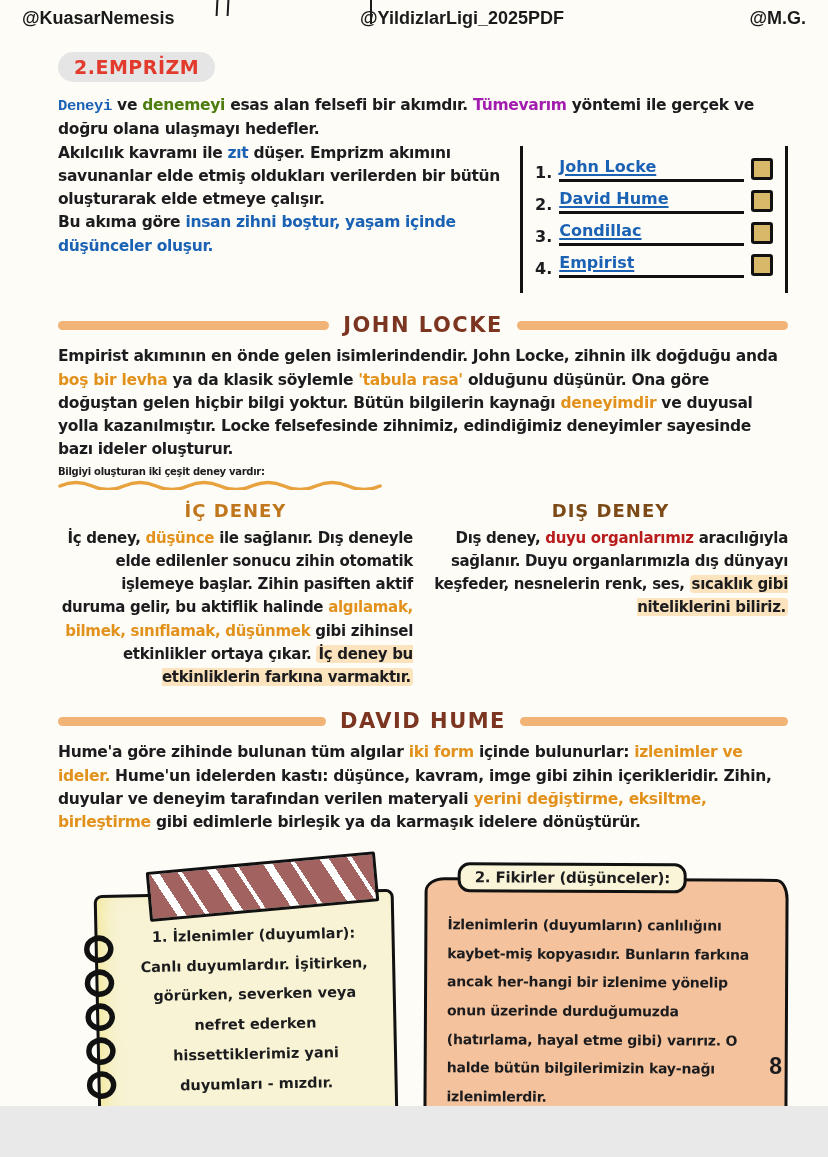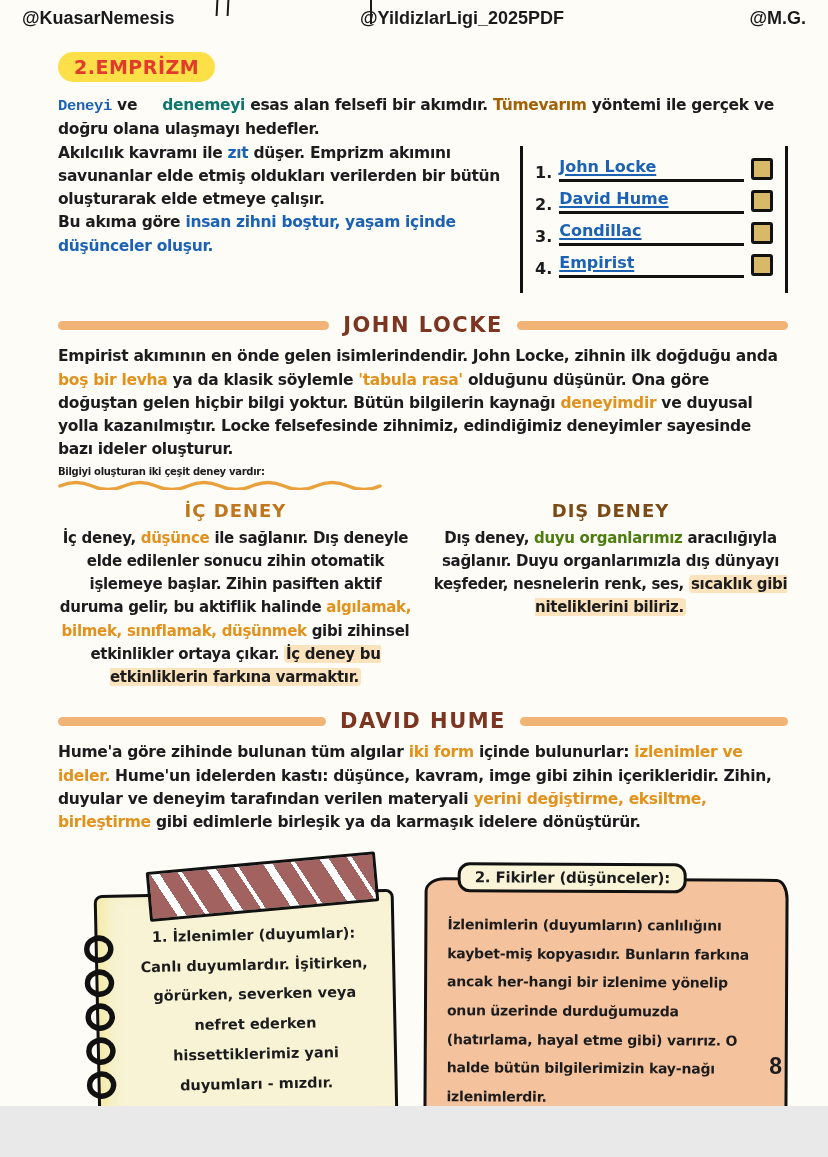--- a/index.html
+++ b/index.html
@@ -11,21 +11,21 @@
   
   .hdr{position:absolute;top:8px;left:22px;right:22px;display:flex;
        justify-content:space-between;font-family:"Liberation Sans",sans-serif;
        font-weight:700;font-size:18px;color:#1a1a1a;}
   .tick{position:absolute;background:#1a1a1a;width:2px;}
   .tick.t1{left:216px;top:0;height:16px;transform:rotate(3deg);}
   .tick.t2{left:227px;top:0;height:16px;transform:rotate(3deg);}
   .tick.t3{left:370px;top:0;height:24px;}
   
   .content{position:absolute;left:58px;right:40px;top:52px;}
-  .title-pill{display:inline-block;background:#fde047;color:#e23a2c;
+  .title-pill{display:inline-block;background:#e5e5e5;color:#e23a2c;
     font-weight:700;font-size:19px;letter-spacing:.5px;
     padding:4px 16px;border-radius:16px;margin-bottom:12px;}
   .para{font-size:15.5px;font-weight:700;letter-spacing:-0.3px;line-height:1.5;}
   .intro-row{display:flex;align-items:flex-start;}
   .intro-left{flex:1;}
   
   .phil-box{width:238px;border-left:3px solid #111;border-right:3px solid #111;
     padding:4px 12px 8px;margin-top:4px;flex-shrink:0;}
   .phil-row{display:flex;align-items:flex-end;gap:7px;margin:7px 0;}
   .phil-num{font-weight:700;font-size:16px;line-height:1.2;}
@@ -38,21 +38,21 @@
   .sec-hdr{display:flex;align-items:center;gap:14px;margin:20px 0 8px;}
   .sec-bar{flex:1;height:9px;background:#f2b377;border-radius:6px;}
   .sec-title{color:#7b3520;font-weight:700;font-size:21px;letter-spacing:1.5px;white-space:nowrap;}
   .lead-in{font-size:10px;font-weight:700;letter-spacing:-0.3px;margin-top:4px;}
   .wavy{display:block;margin-top:1px;}
   
   .cols{display:grid;grid-template-columns:1fr 1fr;gap:20px;margin-top:10px;text-align:center;}
   .col-hdr{font-weight:700;font-size:18px;letter-spacing:1px;margin-bottom:6px;}
   .col-hdr.ic{color:#c0761c;}
   .col-hdr.dis{color:#7c4a16;}
-  .col-body{font-size:15px;font-weight:700;letter-spacing:-0.3px;line-height:1.55;}
+  .col-body{font-size:15px;font-weight:700;letter-spacing:-0.3px;line-height:1.55;text-align:right;}
   
   .notes-row{display:flex;gap:28px;margin-top:30px;align-items:flex-start;}
   .note1-wrap{position:relative;width:300px;margin-left:38px;margin-top:28px;
     transform:rotate(-1.2deg);}
   .note1{background:#f7f3d4;border:3.5px solid #111;border-radius:8px;
     padding:26px 16px 18px 34px;min-height:170px;
     box-shadow:inset 14px 0 18px -10px rgba(240,220,90,.55);}
   .note1-text{font-size:14.5px;font-weight:700;line-height:2.05;text-align:center;}
   .spiral{position:absolute;left:-20px;top:34px;}
   .tape{position:absolute;top:-30px;left:54px;width:224px;height:44px;
@@ -81,21 +81,21 @@
   <div class="tick t1"></div>
   <div class="tick t2"></div>
   <div class="tick t3"></div>
 
   <div class="content">
 
     
     <div class="title-pill">2.EMPRİZM</div>
 
     
-    <div class="para"><span style="color: rgb(27, 98, 181); font-family: Liberation Mono, monospace;">Deneyi</span><span> ve </span><span style="color: #0f766e; margin-left: 20px;">denemeyi</span><span> esas alan felsefi bir akımdır. </span><span style="color: #a16207;">Tümevarım</span><span> yöntemi ile gerçek ve doğru olana ulaşmayı hedefler.</span></div>
+    <div class="para"><span style="color: rgb(27, 98, 181); font-family: Liberation Mono, monospace;">Deneyi</span><span> ve </span><span style="color: #4d7c0f;">denemeyi</span><span> esas alan felsefi bir akımdır. </span><span style="color: #a21caf;">Tümevarım</span><span> yöntemi ile gerçek ve doğru olana ulaşmayı hedefler.</span></div>
 
     <div class="intro-row">
       <div class="intro-left">
         <div class="para"><span>Akılcılık kavramı ile </span><span style="color: rgb(27, 98, 181);">zıt</span><span> düşer. Emprizm akımını savunanlar elde etmiş oldukları verilerden bir bütün oluşturarak elde etmeye çalışır.</span></div>
         <div class="para"><span>Bu akıma göre </span><span style="color: rgb(27, 98, 181);">insan zihni boştur, yaşam içinde düşünceler oluşur.</span></div>
       </div>
 
       <div class="phil-box">
         <div class="phil-row">
           <span class="phil-num">1.</span>
@@ -133,21 +133,21 @@
     </svg>
 
     
     <div class="cols">
       <div>
         <div class="col-hdr ic">İÇ DENEY</div>
         <div class="col-body"><span>İç deney, </span><span style="color: rgb(226, 146, 28);">düşünce</span><span> ile sağlanır. Dış deneyle elde edilenler sonucu zihin otomatik işlemeye başlar. Zihin pasiften aktif duruma gelir, bu aktiflik halinde </span><span style="color: rgb(226, 146, 28);">algılamak, bilmek, sınıflamak, düşünmek</span><span> gibi zihinsel etkinlikler ortaya çıkar. </span><span style="background: rgb(251, 227, 189); border-radius: 4px; padding: 0px 2px;">İç deney bu etkinliklerin farkına varmaktır.</span></div>
       </div>
       <div>
         <div class="col-hdr dis">DIŞ DENEY</div>
-        <div class="col-body"><span>Dış deney, </span><span style="color: #4d7c0f;">duyu organlarımız</span><span> aracılığıyla sağlanır. Duyu organlarımızla dış dünyayı keşfeder, nesnelerin renk, ses, </span><span style="background: rgb(251, 227, 189); border-radius: 4px; padding: 0px 2px;">sıcaklık gibi niteliklerini biliriz.</span></div>
+        <div class="col-body"><span>Dış deney, </span><span style="color: #b91c1c;">duyu organlarımız</span><span> aracılığıyla sağlanır. Duyu organlarımızla dış dünyayı keşfeder, nesnelerin renk, ses, </span><span style="background: rgb(251, 227, 189); border-radius: 4px; padding: 0px 2px;">sıcaklık gibi niteliklerini biliriz.</span></div>
       </div>
     </div>
 
     
     <div class="sec-hdr">
       <div class="sec-bar"></div>
       <div class="sec-title">DAVID HUME</div>
       <div class="sec-bar"></div>
     </div>
     <div class="para"><span>Hume'a göre zihinde bulunan tüm algılar </span><span style="color: rgb(226, 146, 28);">iki form</span><span> içinde bulunurlar: </span><span style="color: rgb(226, 146, 28);">izlenimler ve ideler.</span><span> Hume'un idelerden kastı: düşünce, kavram, imge gibi zihin içerikleridir. Zihin, duyular ve deneyim tarafından verilen materyali </span><span style="color: rgb(226, 146, 28);">yerini değiştirme, eksiltme, birleştirme</span><span> gibi edimlerle birleşik ya da karmaşık idelere dönüştürür.</span></div>

